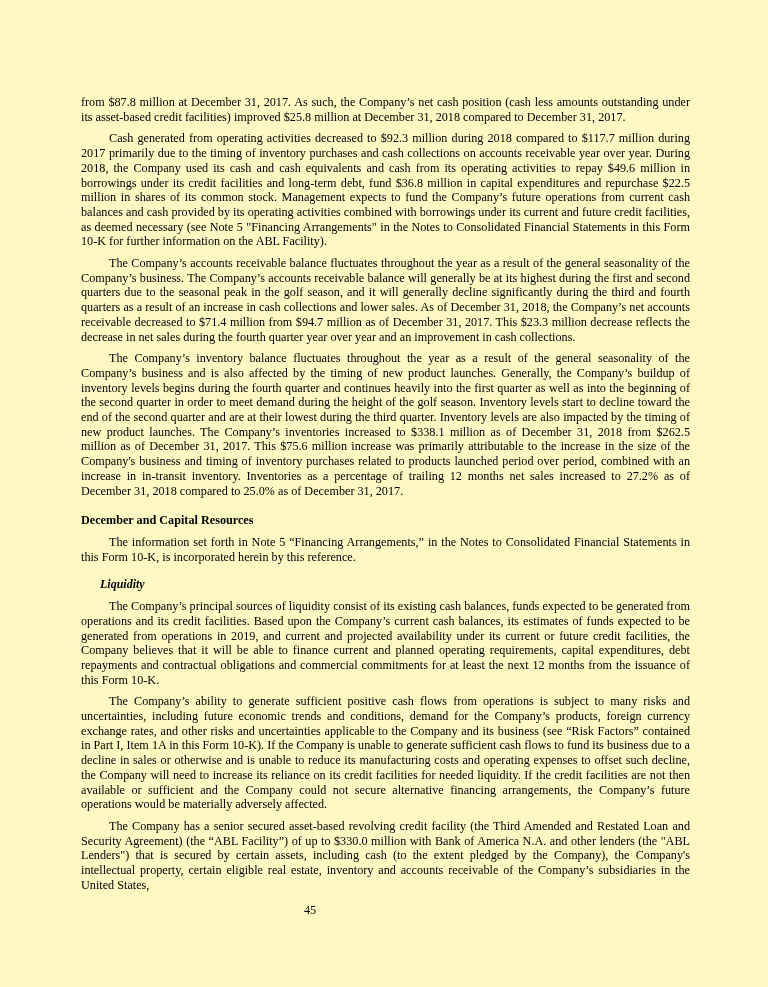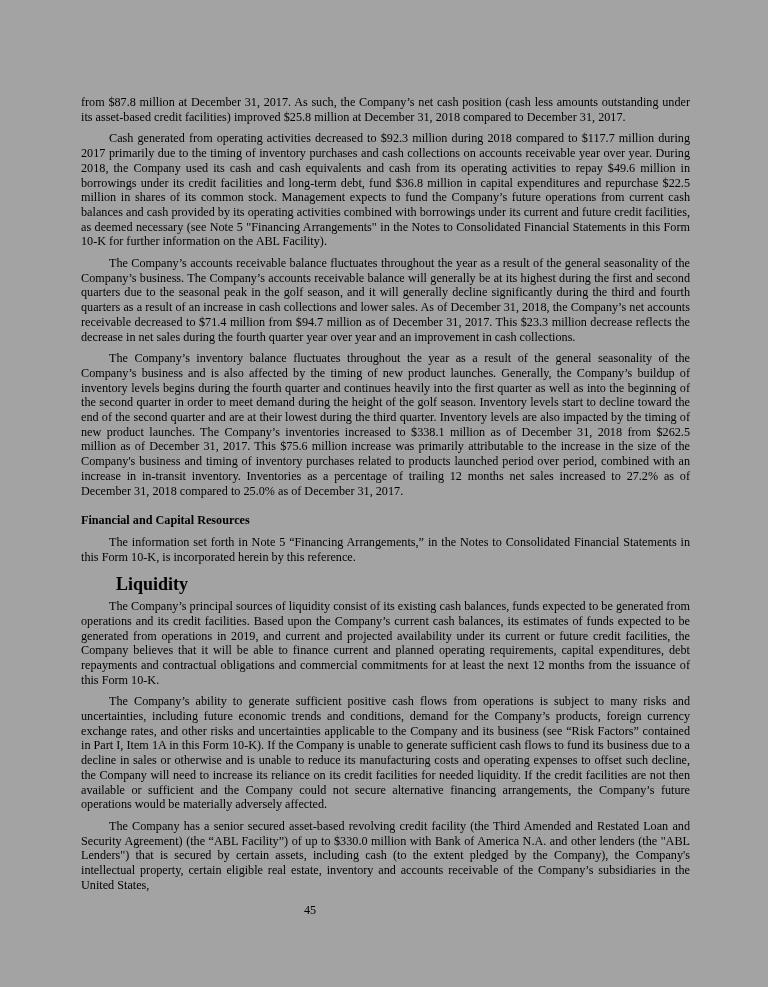--- a/index.html
+++ b/index.html
@@ -14,43 +14,44 @@
     color: #000000;
     position: relative;
     overflow: hidden;
   }
   .page {
     position: relative;
     width: 768px;
     height: 987px;
     box-sizing: border-box;
     padding: 95px 78px 0 81px;
-    background: #a3a3a3;
+    background: #fef9c3;
   }
   .para {
     font-size: 12.2px;
     line-height: 14.7px;
     text-align: justify;
     text-indent: 28px;
     margin: 0 0 7px 0;
   }
   .para.no-indent {
     text-indent: 0;
   }
   .heading {
     font-size: 12.2px;
     line-height: 14.7px;
     font-weight: bold;
     margin: 15px 0 7px 0;
   }
   .subheading {
-    font-size: 18px;
+    font-size: 12px;
     line-height: 14.7px;
     font-weight: bold;
-    margin: 13px 0 7px 35px;
+    font-style: italic;
+    margin: 13px 0 7px 19px;
   }
   .page-number {
     position: absolute;
     top: 903px;
     left: 0;
     width: 620px;
     text-align: center;
     font-size: 12.2px;
     line-height: 14.7px;
   }
@@ -61,21 +62,21 @@
 <div class="page">
 
   <p class="para no-indent">from $87.8 million at December 31, 2017. As such, the Company’s net cash position (cash less amounts outstanding under its asset-based credit facilities) improved $25.8 million at December 31, 2018 compared to December 31, 2017.</p>
 
   <p class="para">Cash generated from operating activities decreased to $92.3 million during 2018 compared to $117.7 million during 2017 primarily due to the timing of inventory purchases and cash collections on accounts receivable year over year. During 2018, the Company used its cash and cash equivalents and cash from its operating activities to repay $49.6 million in borrowings under its credit facilities and long-term debt, fund $36.8 million in capital expenditures and repurchase $22.5 million in shares of its common stock. Management expects to fund the Company’s future operations from current cash balances and cash provided by its operating activities combined with borrowings under its current and future credit facilities, as deemed necessary (see Note 5 "Financing Arrangements" in the Notes to Consolidated Financial Statements in this Form 10-K for further information on the ABL Facility).</p>
 
   <p class="para">The Company’s accounts receivable balance fluctuates throughout the year as a result of the general seasonality of the Company’s business. The Company’s accounts receivable balance will generally be at its highest during the first and second quarters due to the seasonal peak in the golf season, and it will generally decline significantly during the third and fourth quarters as a result of an increase in cash collections and lower sales. As of December 31, 2018, the Company’s net accounts receivable decreased to $71.4 million from $94.7 million as of December 31, 2017. This $23.3 million decrease reflects the decrease in net sales during the fourth quarter year over year and an improvement in cash collections.</p>
 
   <p class="para">The Company’s inventory balance fluctuates throughout the year as a result of the general seasonality of the Company’s business and is also affected by the timing of new product launches. Generally, the Company’s buildup of inventory levels begins during the fourth quarter and continues heavily into the first quarter as well as into the beginning of the second quarter in order to meet demand during the height of the golf season. Inventory levels start to decline toward the end of the second quarter and are at their lowest during the third quarter. Inventory levels are also impacted by the timing of new product launches. The Company’s inventories increased to $338.1 million as of December 31, 2018 from $262.5 million as of December 31, 2017. This $75.6 million increase was primarily attributable to the increase in the size of the Company's business and timing of inventory purchases related to products launched period over period, combined with an increase in in-transit inventory. Inventories as a percentage of trailing 12 months net sales increased to 27.2% as of December 31, 2018 compared to 25.0% as of December 31, 2017.</p>
 
-  <h2 class="heading">Financial and Capital Resources</h2>
+  <h2 class="heading">December and Capital Resources</h2>
 
   <p class="para">The information set forth in Note 5 “Financing Arrangements,” in the Notes to Consolidated Financial Statements in this Form 10-K, is incorporated herein by this reference.</p>
 
   <h3 class="subheading">Liquidity</h3>
 
   <p class="para">The Company’s principal sources of liquidity consist of its existing cash balances, funds expected to be generated from operations and its credit facilities. Based upon the Company’s current cash balances, its estimates of funds expected to be generated from operations in 2019, and current and projected availability under its current or future credit facilities, the Company believes that it will be able to finance current and planned operating requirements, capital expenditures, debt repayments and contractual obligations and commercial commitments for at least the next 12 months from the issuance of this Form 10-K.</p>
 
   <p class="para">The Company’s ability to generate sufficient positive cash flows from operations is subject to many risks and uncertainties, including future economic trends and conditions, demand for the Company’s products, foreign currency exchange rates, and other risks and uncertainties applicable to the Company and its business (see “Risk Factors” contained in Part I, Item 1A in this Form 10-K). If the Company is unable to generate sufficient cash flows to fund its business due to a decline in sales or otherwise and is unable to reduce its manufacturing costs and operating expenses to offset such decline, the Company will need to increase its reliance on its credit facilities for needed liquidity. If the credit facilities are not then available or sufficient and the Company could not secure alternative financing arrangements, the Company’s future operations would be materially adversely affected.</p>
 
   <p class="para">The Company has a senior secured asset-based revolving credit facility (the Third Amended and Restated Loan and Security Agreement)  (the “ABL Facility”) of up to $330.0 million with Bank of America N.A. and other lenders (the "ABL Lenders") that is secured by certain assets, including cash (to the extent pledged by the Company), the Company's intellectual property, certain eligible real estate, inventory and accounts receivable of the Company’s subsidiaries in the United States,</p>

